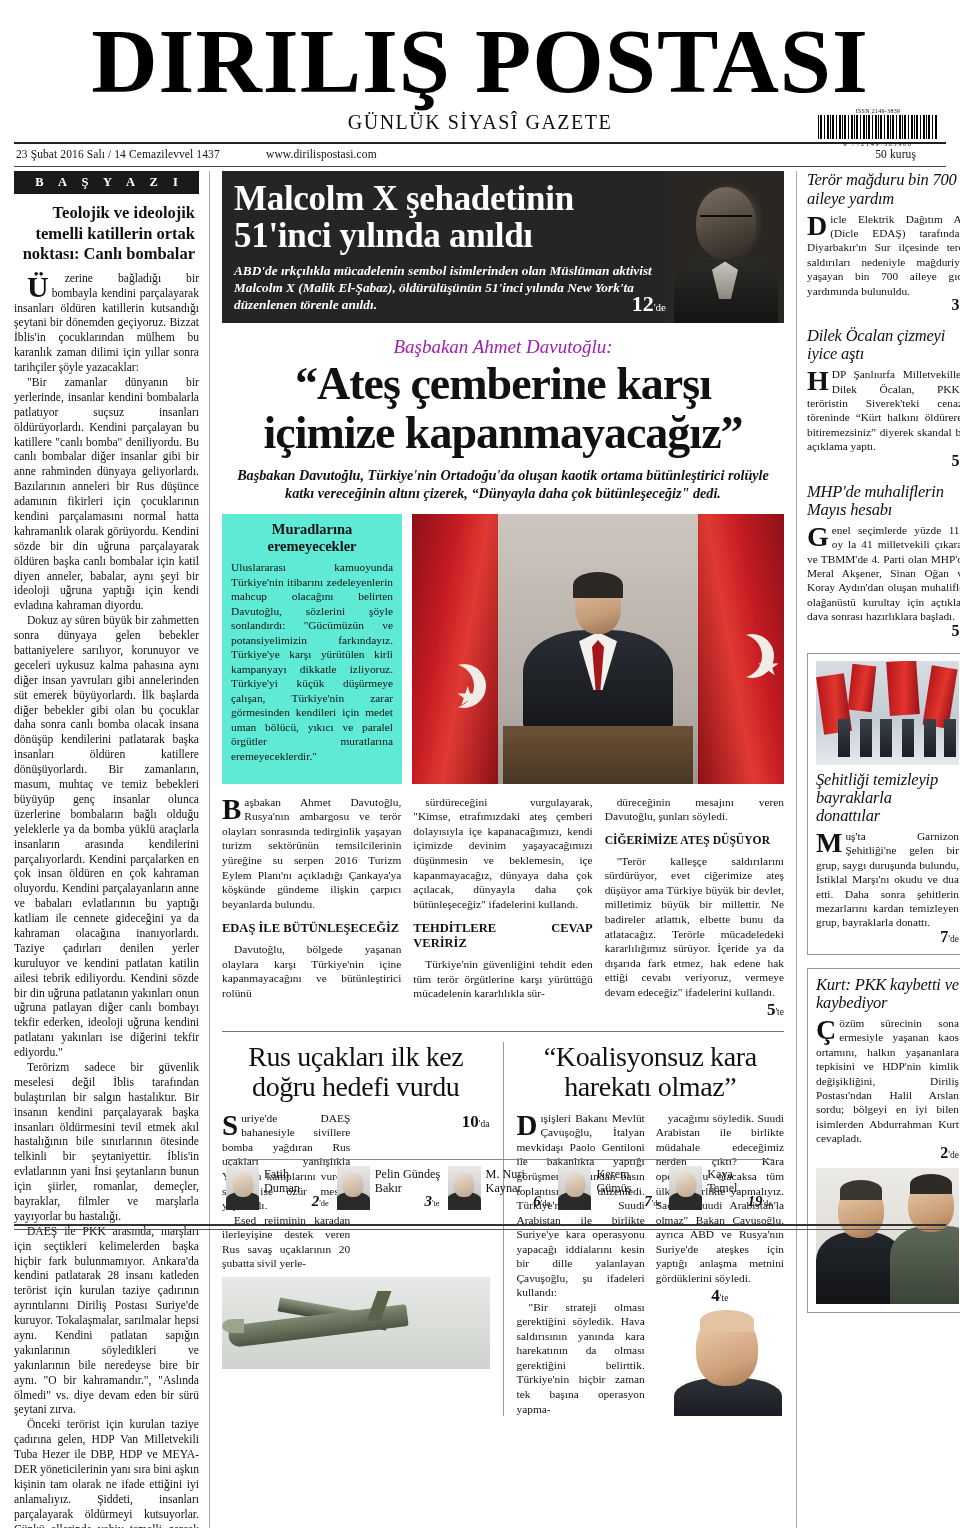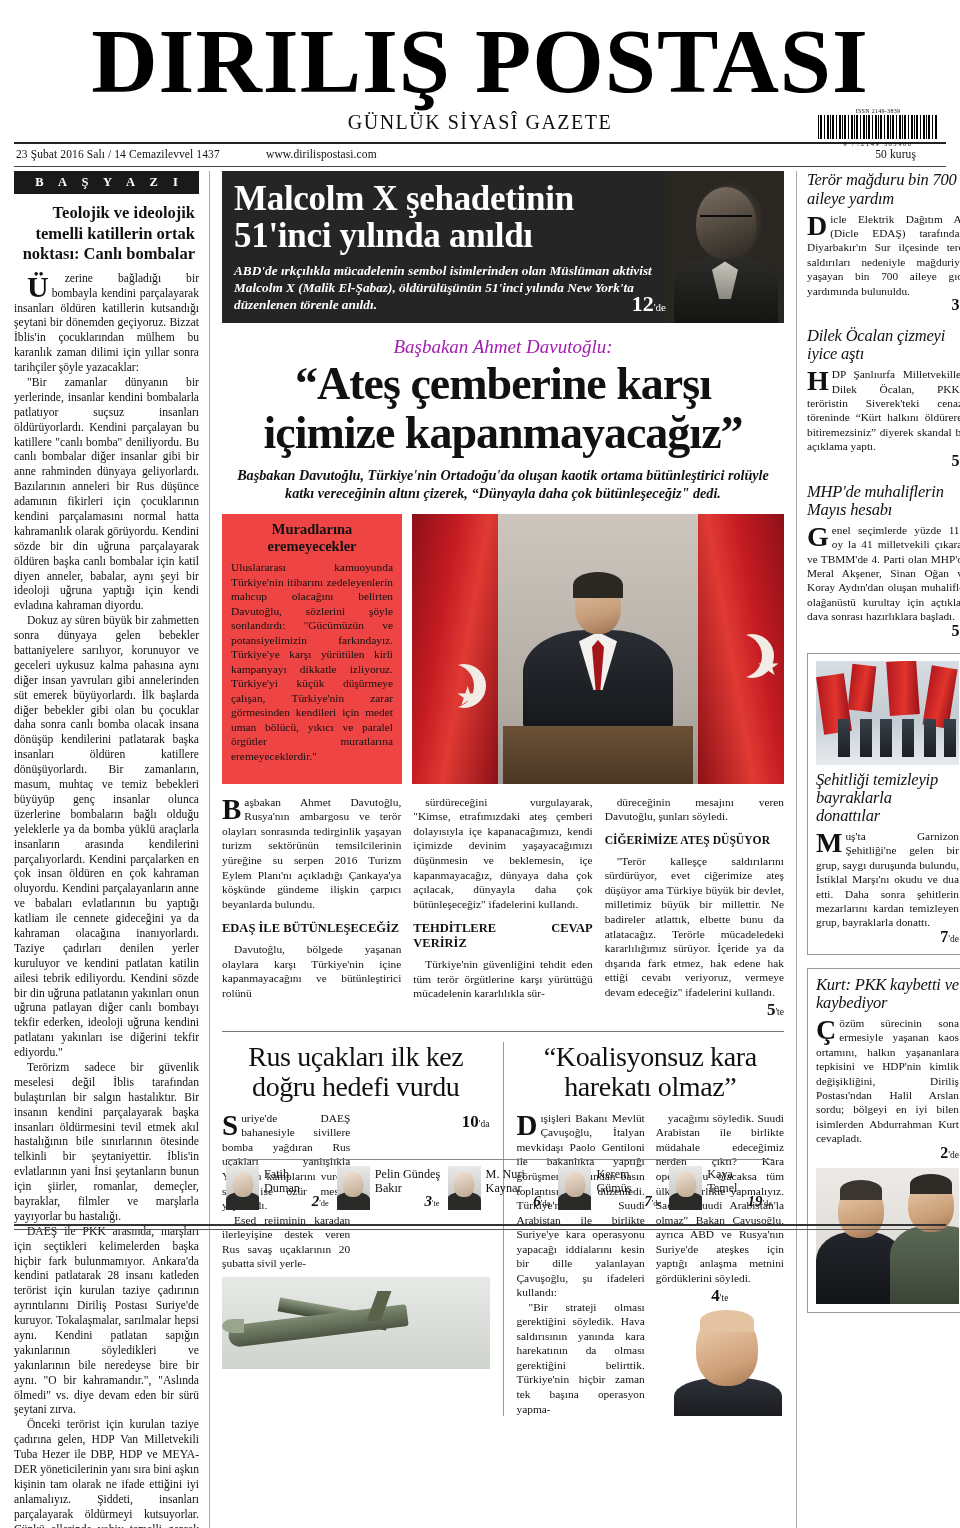--- a/index.html
+++ b/index.html
@@ -136,21 +136,21 @@
   .mainhead {
     text-align:center; font-weight:bold; font-size:46px;
     line-height:1.05; letter-spacing:-1px; margin:0 0 2px;
   }
   .mainsub {
     text-align:center; font-style:italic; font-weight:bold;
     font-size:14.2px; line-height:1.3; margin:9px 6px 0;
   }
 
   .photo-row { display:grid; grid-template-columns:180px 1fr; column-gap:10px; margin-top:11px; }
-  .box-muradlarina { background:#ef4444; padding:7px 9px 9px; }
+  .box-muradlarina { background:#5eead4; padding:7px 9px 9px; }
   .box-muradlarina h3 { margin:0 0 5px; text-align:center; font-size:14.5px; font-weight:bold; line-height:1.18;}
   .box-muradlarina p { margin:0; font-size:11.4px; line-height:1.275; text-align:justify; }
 
   .dav-photo {
     position:relative; height:270px; overflow:hidden;
     background:linear-gradient(180deg,#d8d2cc 0%,#cfc8c2 48%,#b9b2ab 100%);
   }
   .dav-photo .flagL, .dav-photo .flagR {
     position:absolute; top:0; bottom:0; width:86px;
     background:linear-gradient(100deg,#8e1018 0%,#c41b22 35%,#e03a33 58%,#8c1016 100%);

